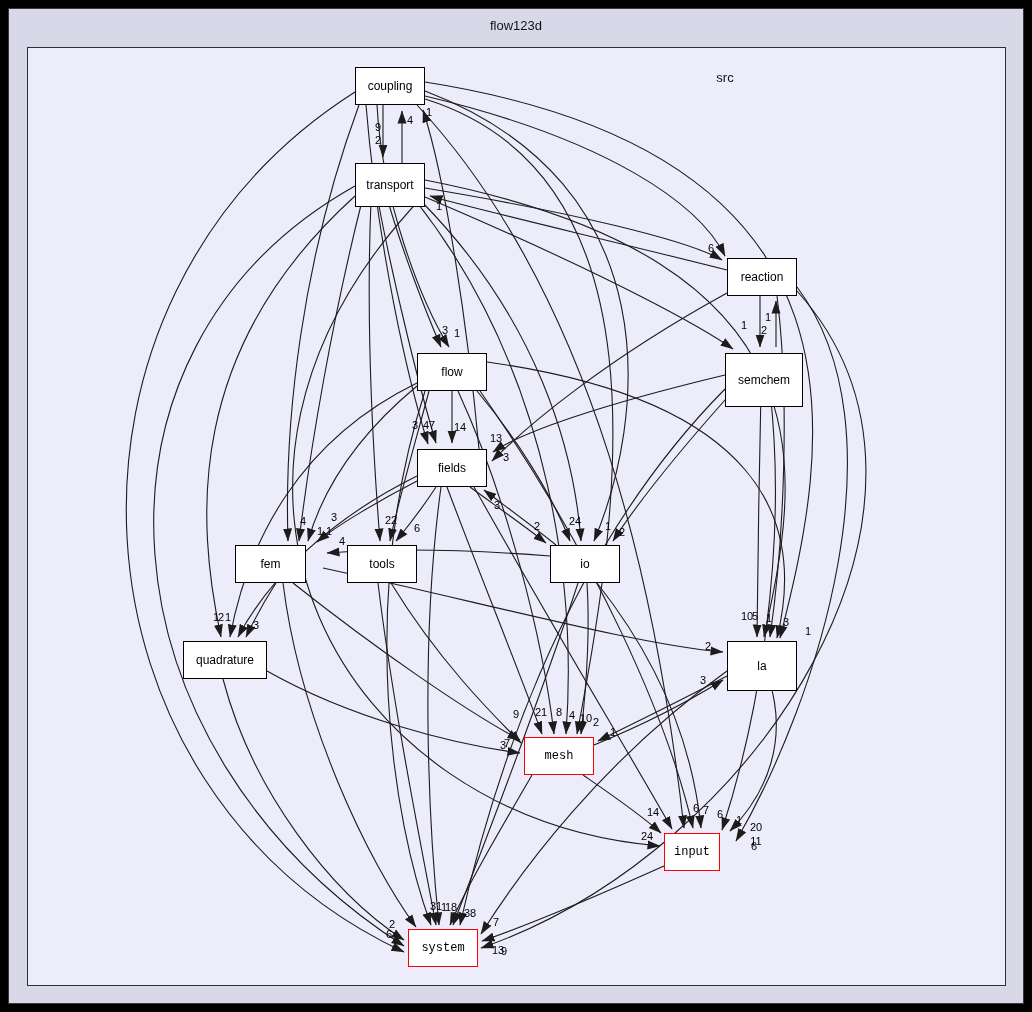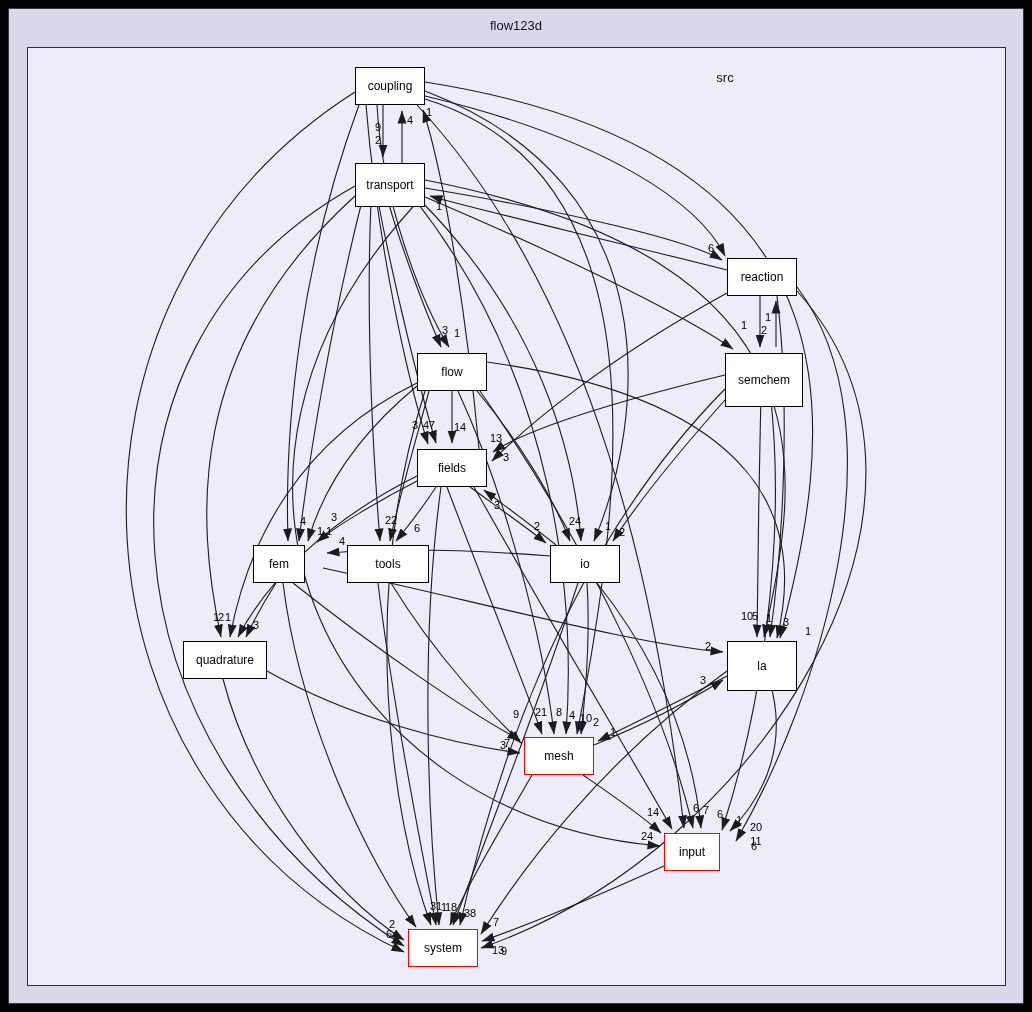--- a/index.html
+++ b/index.html
@@ -10,21 +10,21 @@
   .outer-title{position:absolute;left:0;top:9px;width:100%;text-align:center;
          font-size:13px;color:#101018;}
   .inner{position:absolute;left:18px;top:38px;width:977px;height:937px;
          background:#ececfb;border:1px solid #2e2e38;}
   .src-label{position:absolute;left:690px;top:70px;width:70px;text-align:center;
          font-size:13px;color:#101018;}
   svg.edges{position:absolute;left:0;top:0;width:1032px;height:1012px;pointer-events:none;}
   .node{position:absolute;background:#ffffff;border:1px solid #000;
         display:flex;align-items:center;justify-content:center;
         font-size:12px;color:#000;box-sizing:border-box;cursor:pointer;z-index:5;}
-  .node.red{border:1.5px solid #ff0000;}
+  .node.red{border:1.5px solid #ff0000;font-family:Liberation Mono, monospace;}
   .elabel{position:absolute;font-size:11px;color:#000;transform:translate(-50%,-50%);
         z-index:4;line-height:1;}
 </style>
 </head>
 <body>
 
 <div class="stage">
   <div class="outer">
     <div class="outer-title">flow123d</div>
     <div class="inner"></div>
@@ -113,22 +113,22 @@
       </g>
   </svg>
 
   <div id="node-layer">
       <div class="node" style="left: 355px; top: 67px; width: 70px; height: 38px;">coupling</div>
       <div class="node" style="left: 355px; top: 163px; width: 70px; height: 44px;">transport</div>
       <div class="node" style="left: 727px; top: 258px; width: 70px; height: 38px;">reaction</div>
       <div class="node" style="left: 417px; top: 353px; width: 70px; height: 38px;">flow</div>
       <div class="node" style="left: 725px; top: 353px; width: 78px; height: 54px;">semchem</div>
       <div class="node" style="left: 417px; top: 449px; width: 70px; height: 38px;">fields</div>
-      <div class="node" style="left: 253px; top: 545px; width: 52px; height: 38px;">fem</div>
-      <div class="node" style="left: 347px; top: 545px; width: 82px; height: 38px;">tools</div>
+      <div class="node" style="left: 235px; top: 545px; width: 71px; height: 38px;">fem</div>
+      <div class="node" style="left: 347px; top: 545px; width: 70px; height: 38px;">tools</div>
       <div class="node" style="left: 550px; top: 545px; width: 70px; height: 38px;">io</div>
       <div class="node" style="left: 183px; top: 641px; width: 84px; height: 38px;">quadrature</div>
       <div class="node" style="left: 727px; top: 641px; width: 70px; height: 50px;">la</div>
       <div class="node red" style="left: 524px; top: 737px; width: 70px; height: 38px;">mesh</div>
       <div class="node red" style="left: 664px; top: 833px; width: 56px; height: 38px;">input</div>
       <div class="node red" style="left: 408px; top: 929px; width: 70px; height: 38px;">system</div>
     </div>
   <div id="label-layer">
       <span class="elabel" style="left: 378px; top: 127px;">9</span>
       <span class="elabel" style="left: 378px; top: 140px;">2</span>

